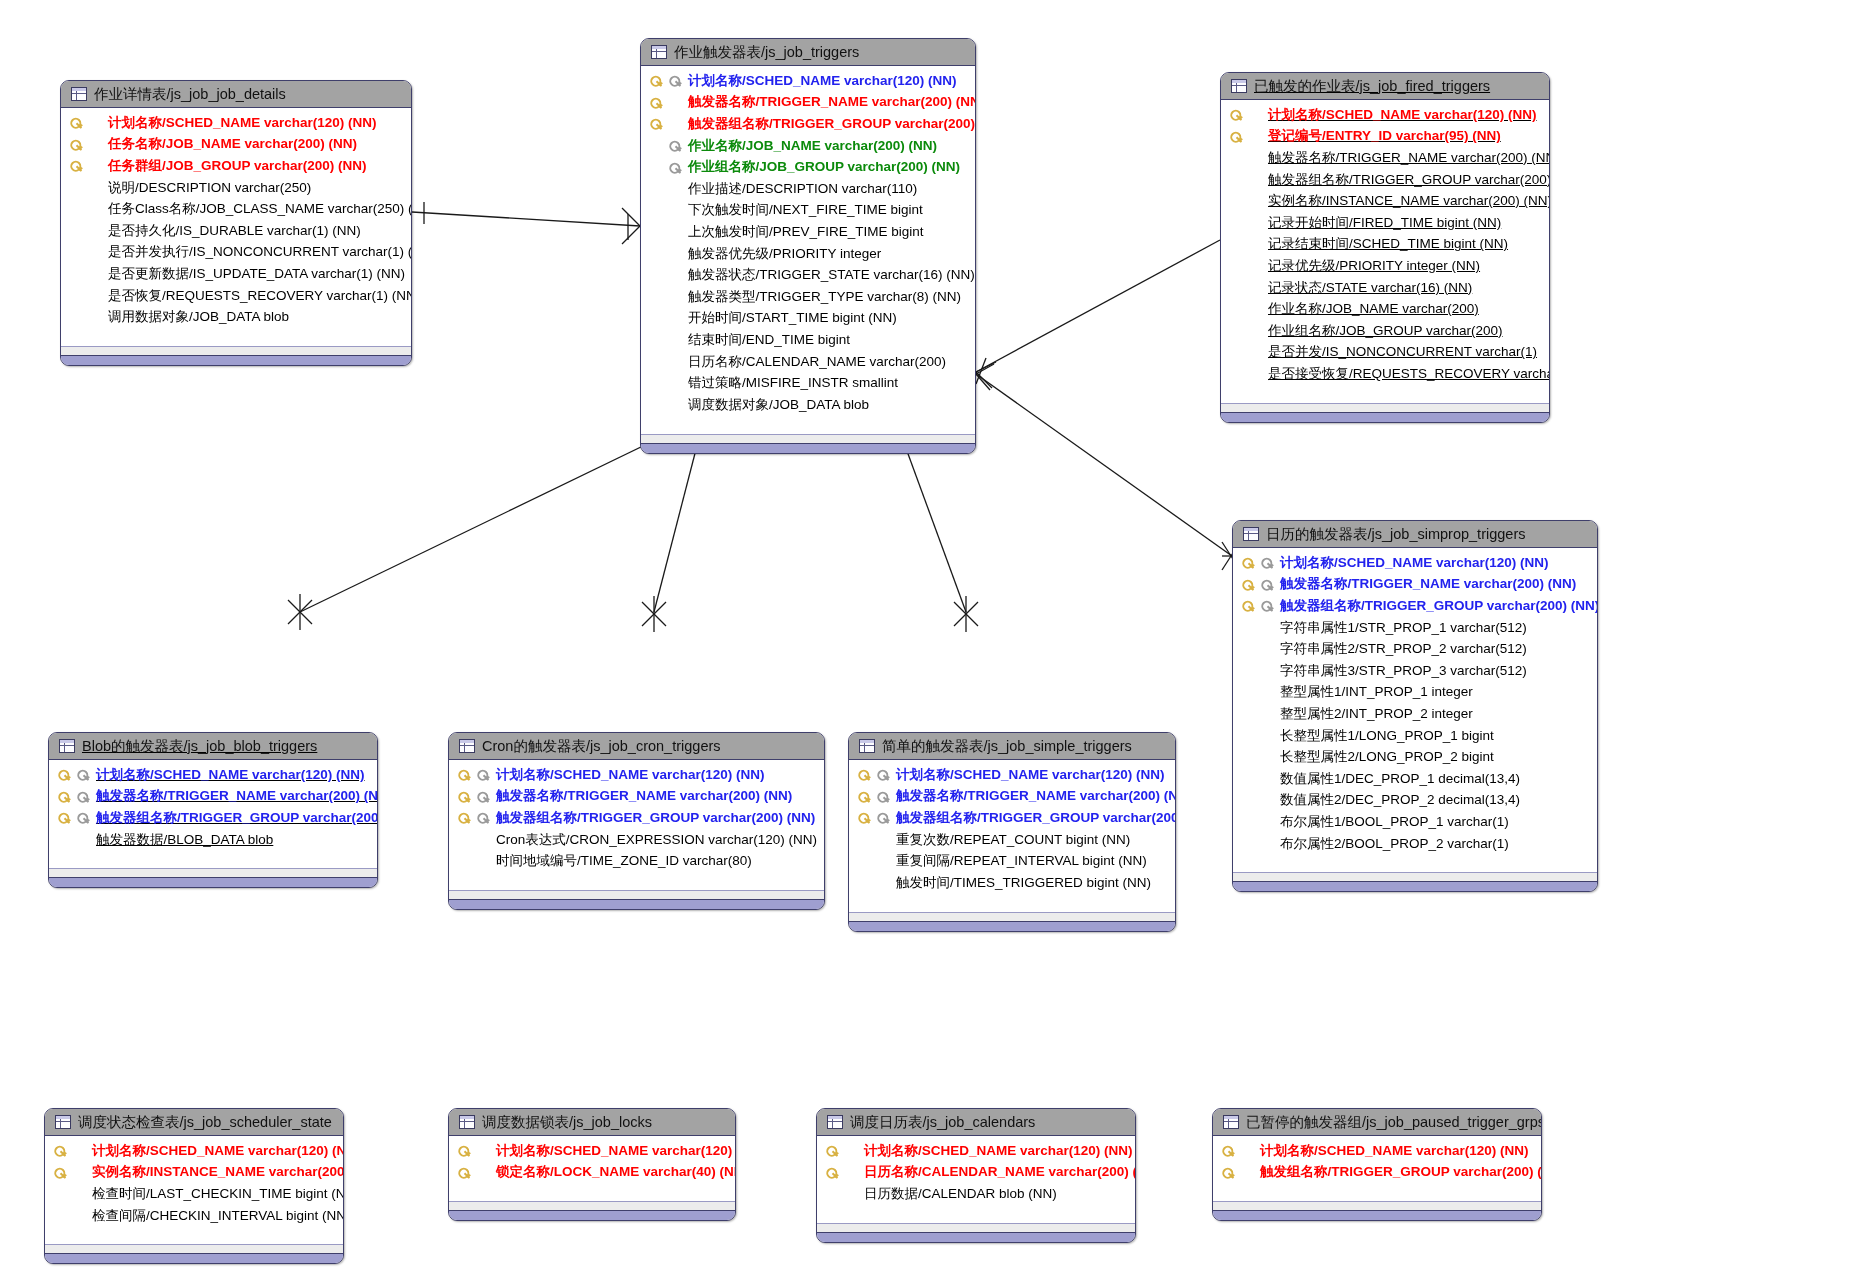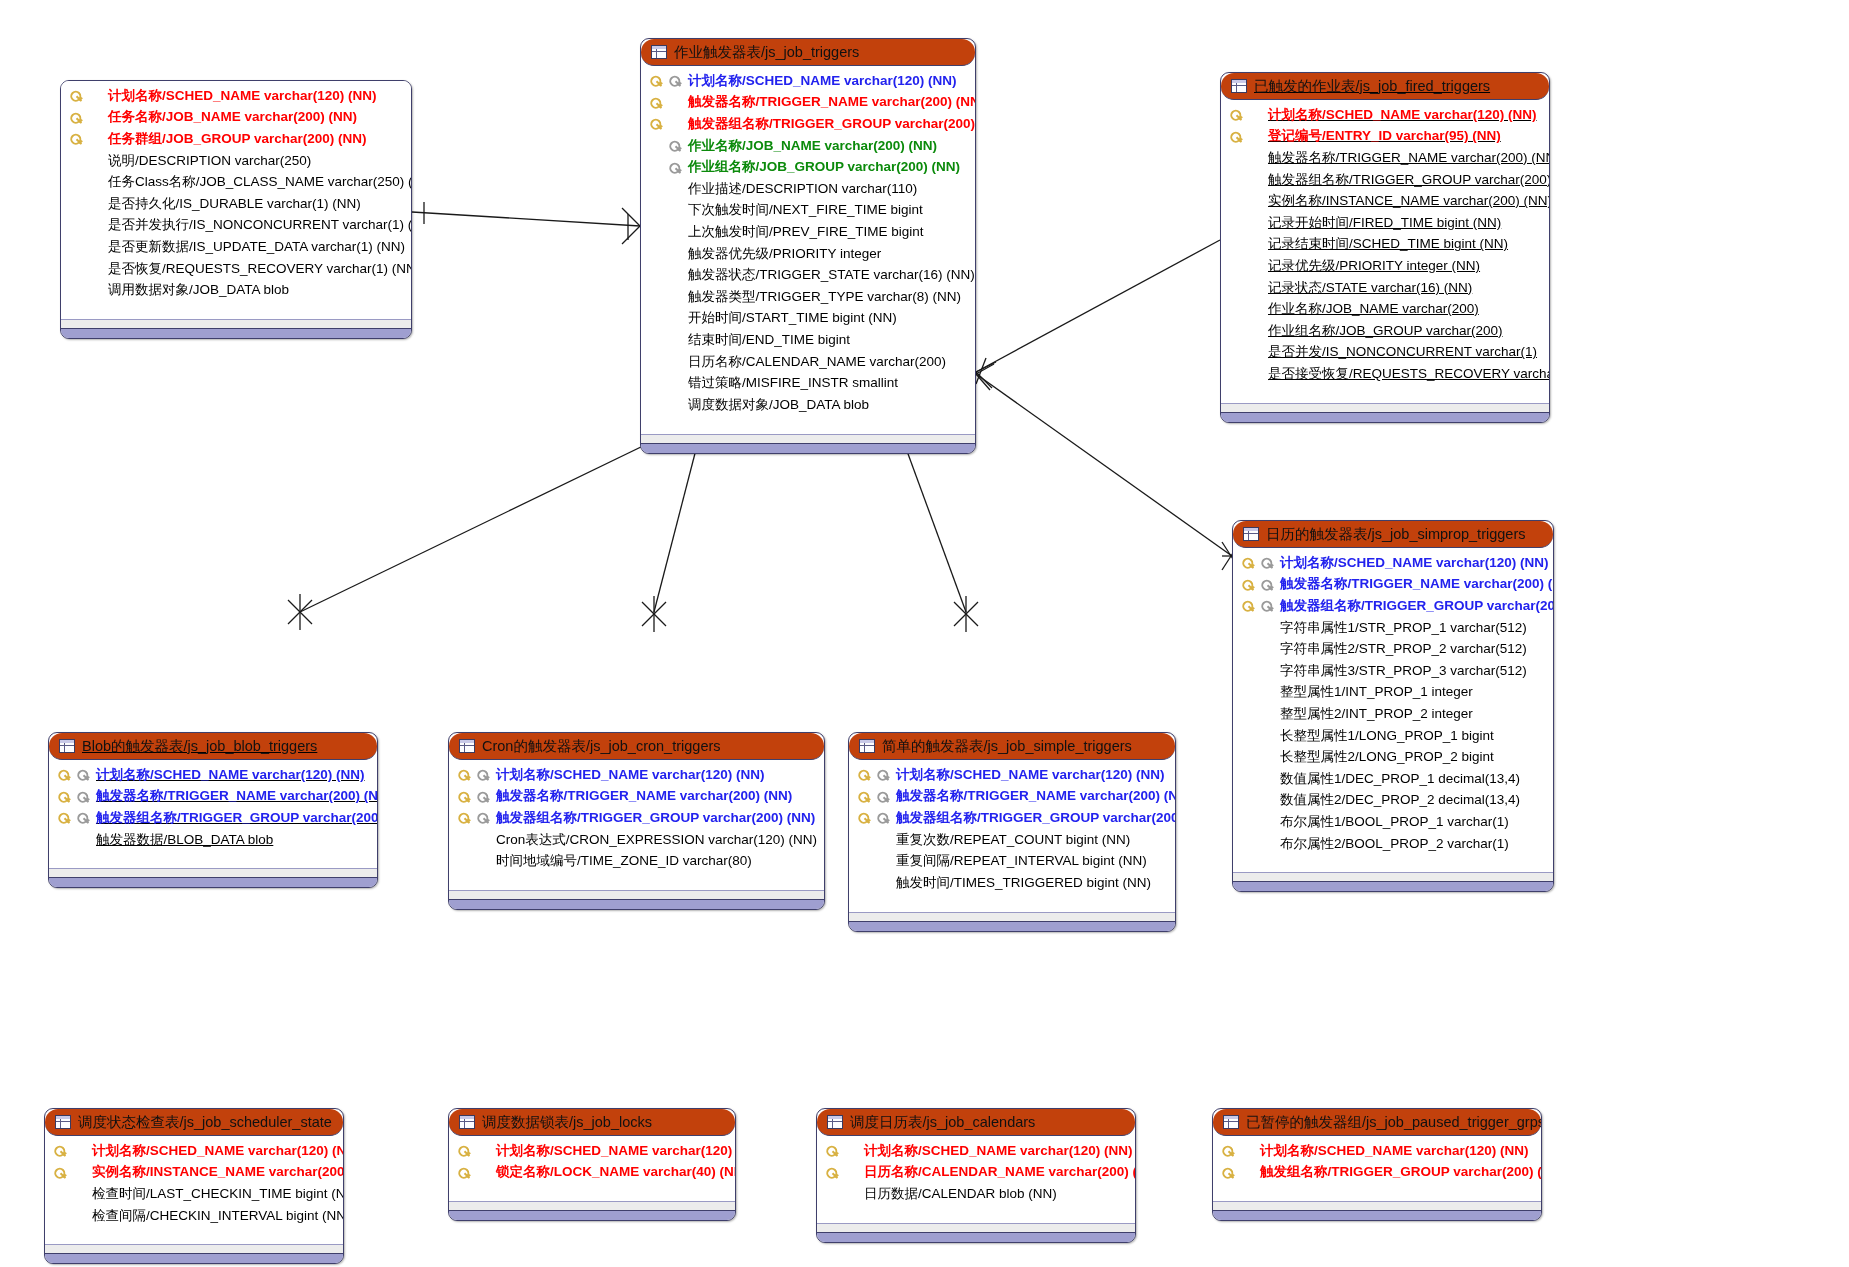--- a/index.html
+++ b/index.html
@@ -16,30 +16,29 @@
     position:absolute;
     box-sizing:border-box;
     border:1px solid #3f3f6b;
     border-radius:9px;
     background:#ffffff;
     box-shadow:1px 1px 2px rgba(0,0,0,.30);
     overflow:hidden;
     z-index:5;
   }
   .ent-head{
-    background:#c2410c;
+    background:#a3a3a3;
     border-bottom:1px solid #3f3f6b;
     height:26px;
     display:flex;align-items:center;
     padding:0 8px 0 10px;
     gap:7px;
     font-size:14.5px;
     color:#111;
     white-space:nowrap;
-    border-radius:13px;
   }
   .tbl-icon{
     width:14px;height:12px;flex:0 0 auto;
     border:1px solid #3a3a60;
     background:
       linear-gradient(#c9c9e8,#c9c9e8) 0 0/100% 3px no-repeat,
       #fdfdff;
     position:relative;
   }
   .tbl-icon::before,.tbl-icon::after{
@@ -145,20 +144,24 @@
       <path d="M 976 374 L 1232 556"></path>
       <path d="M 976 374 L 994 364"></path>
       <path d="M 976 374 L 990 390"></path>
       <path d="M 1222 542 L 1240 570"></path>
       <path d="M 1240 542 L 1222 570"></path>
       <path d="M 1222 556 L 1248 556"></path>
     </g>
   </svg>
 
 <div class="entity" style="left: 60px; top: 80px; width: 352px;">
+      <div class="ent-head">
+        <span class="tbl-icon"></span>
+        <span>作业详情表/js_job_job_details</span>
+      </div>
       <div class="ent-body">
         <div class="attr">
           <span class="keyslot">
             <span class="key pk">
               <span class="bow"></span>
               <span class="shaft"></span>
               <span class="tooth"></span>
             </span>
           </span>
           <span class="keyslot"></span>
@@ -431,21 +434,21 @@
         </div>
         <div class="attr">
           <span class="keyslot"></span>
           <span class="keyslot"></span>
           <span class="attr-txt c-plain">是否接受恢复/REQUESTS_RECOVERY varchar(1)</span>
         </div>
       </div>
       <div class="ent-foot"></div>
       <div class="ent-bottombar"></div>
     </div>
-    <div class="entity" style="left: 1232px; top: 520px; width: 322px;">
+    <div class="entity" style="left: 1232px; top: 520px; width: 366px;">
       <div class="ent-head">
         <span class="tbl-icon"></span>
         <span>日历的触发器表/js_job_simprop_triggers</span>
       </div>
       <div class="ent-body">
         <div class="attr">
           <span class="keyslot">
             <span class="key pk">
               <span class="bow"></span>
               <span class="shaft"></span>

